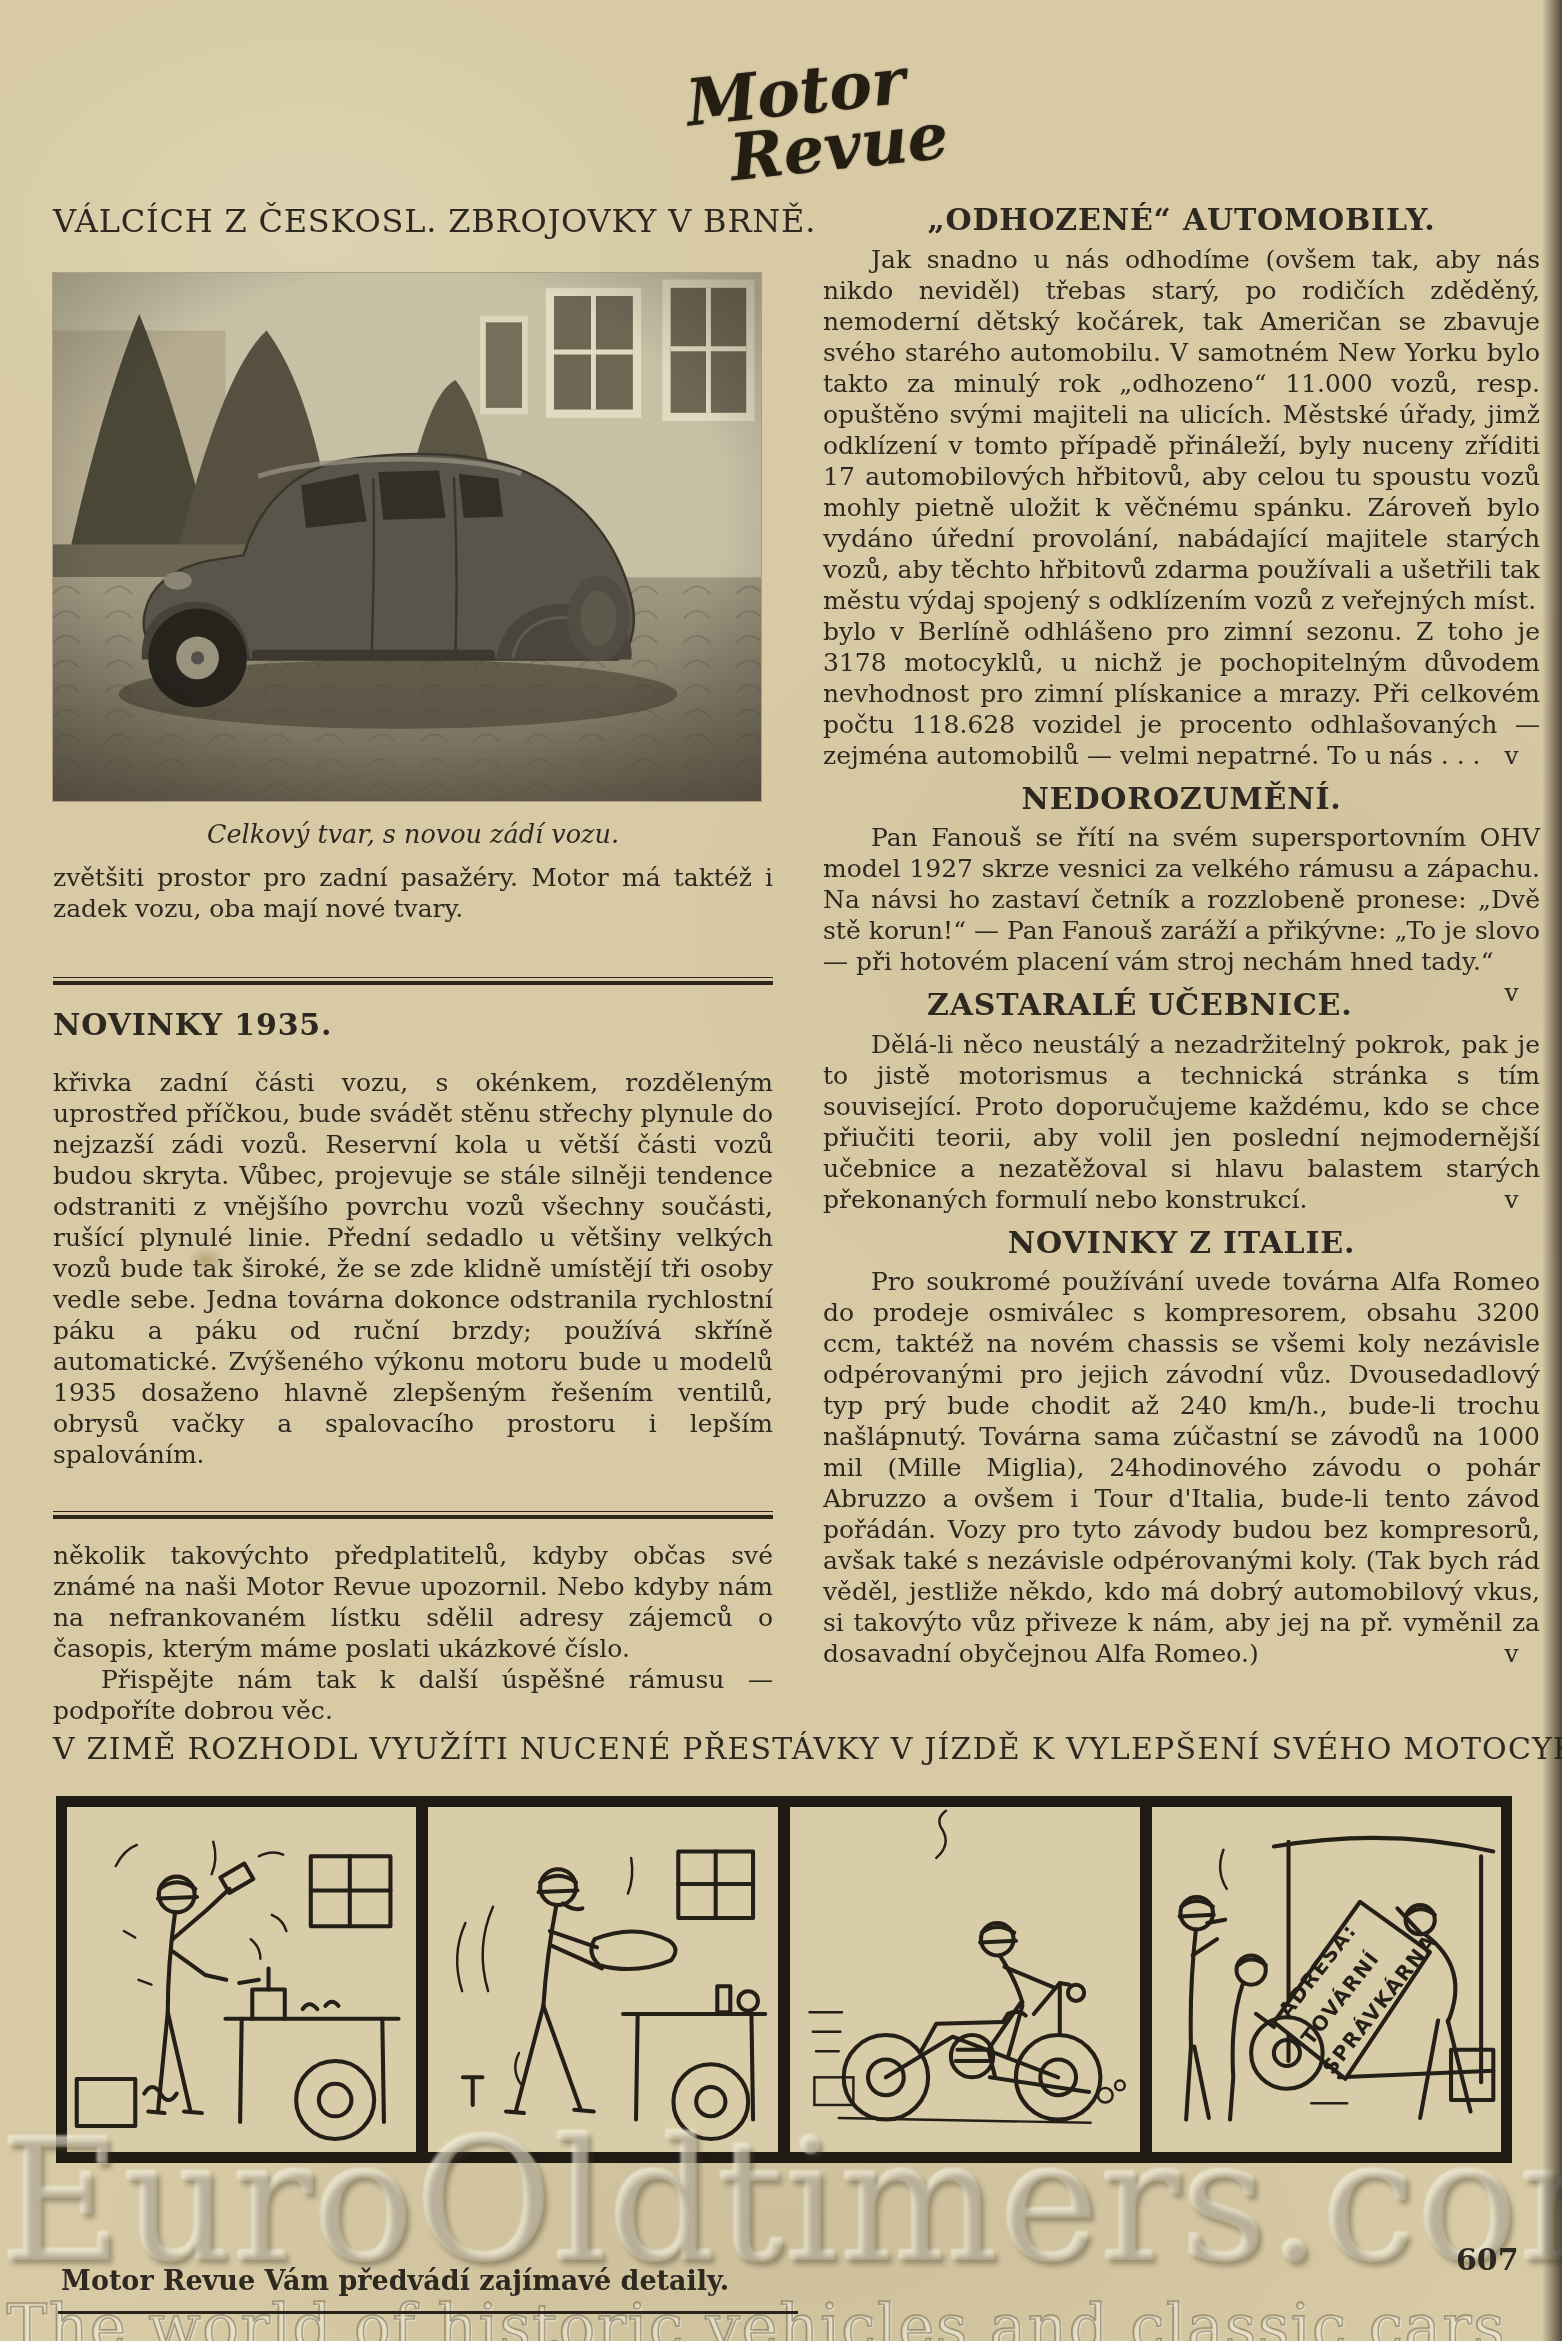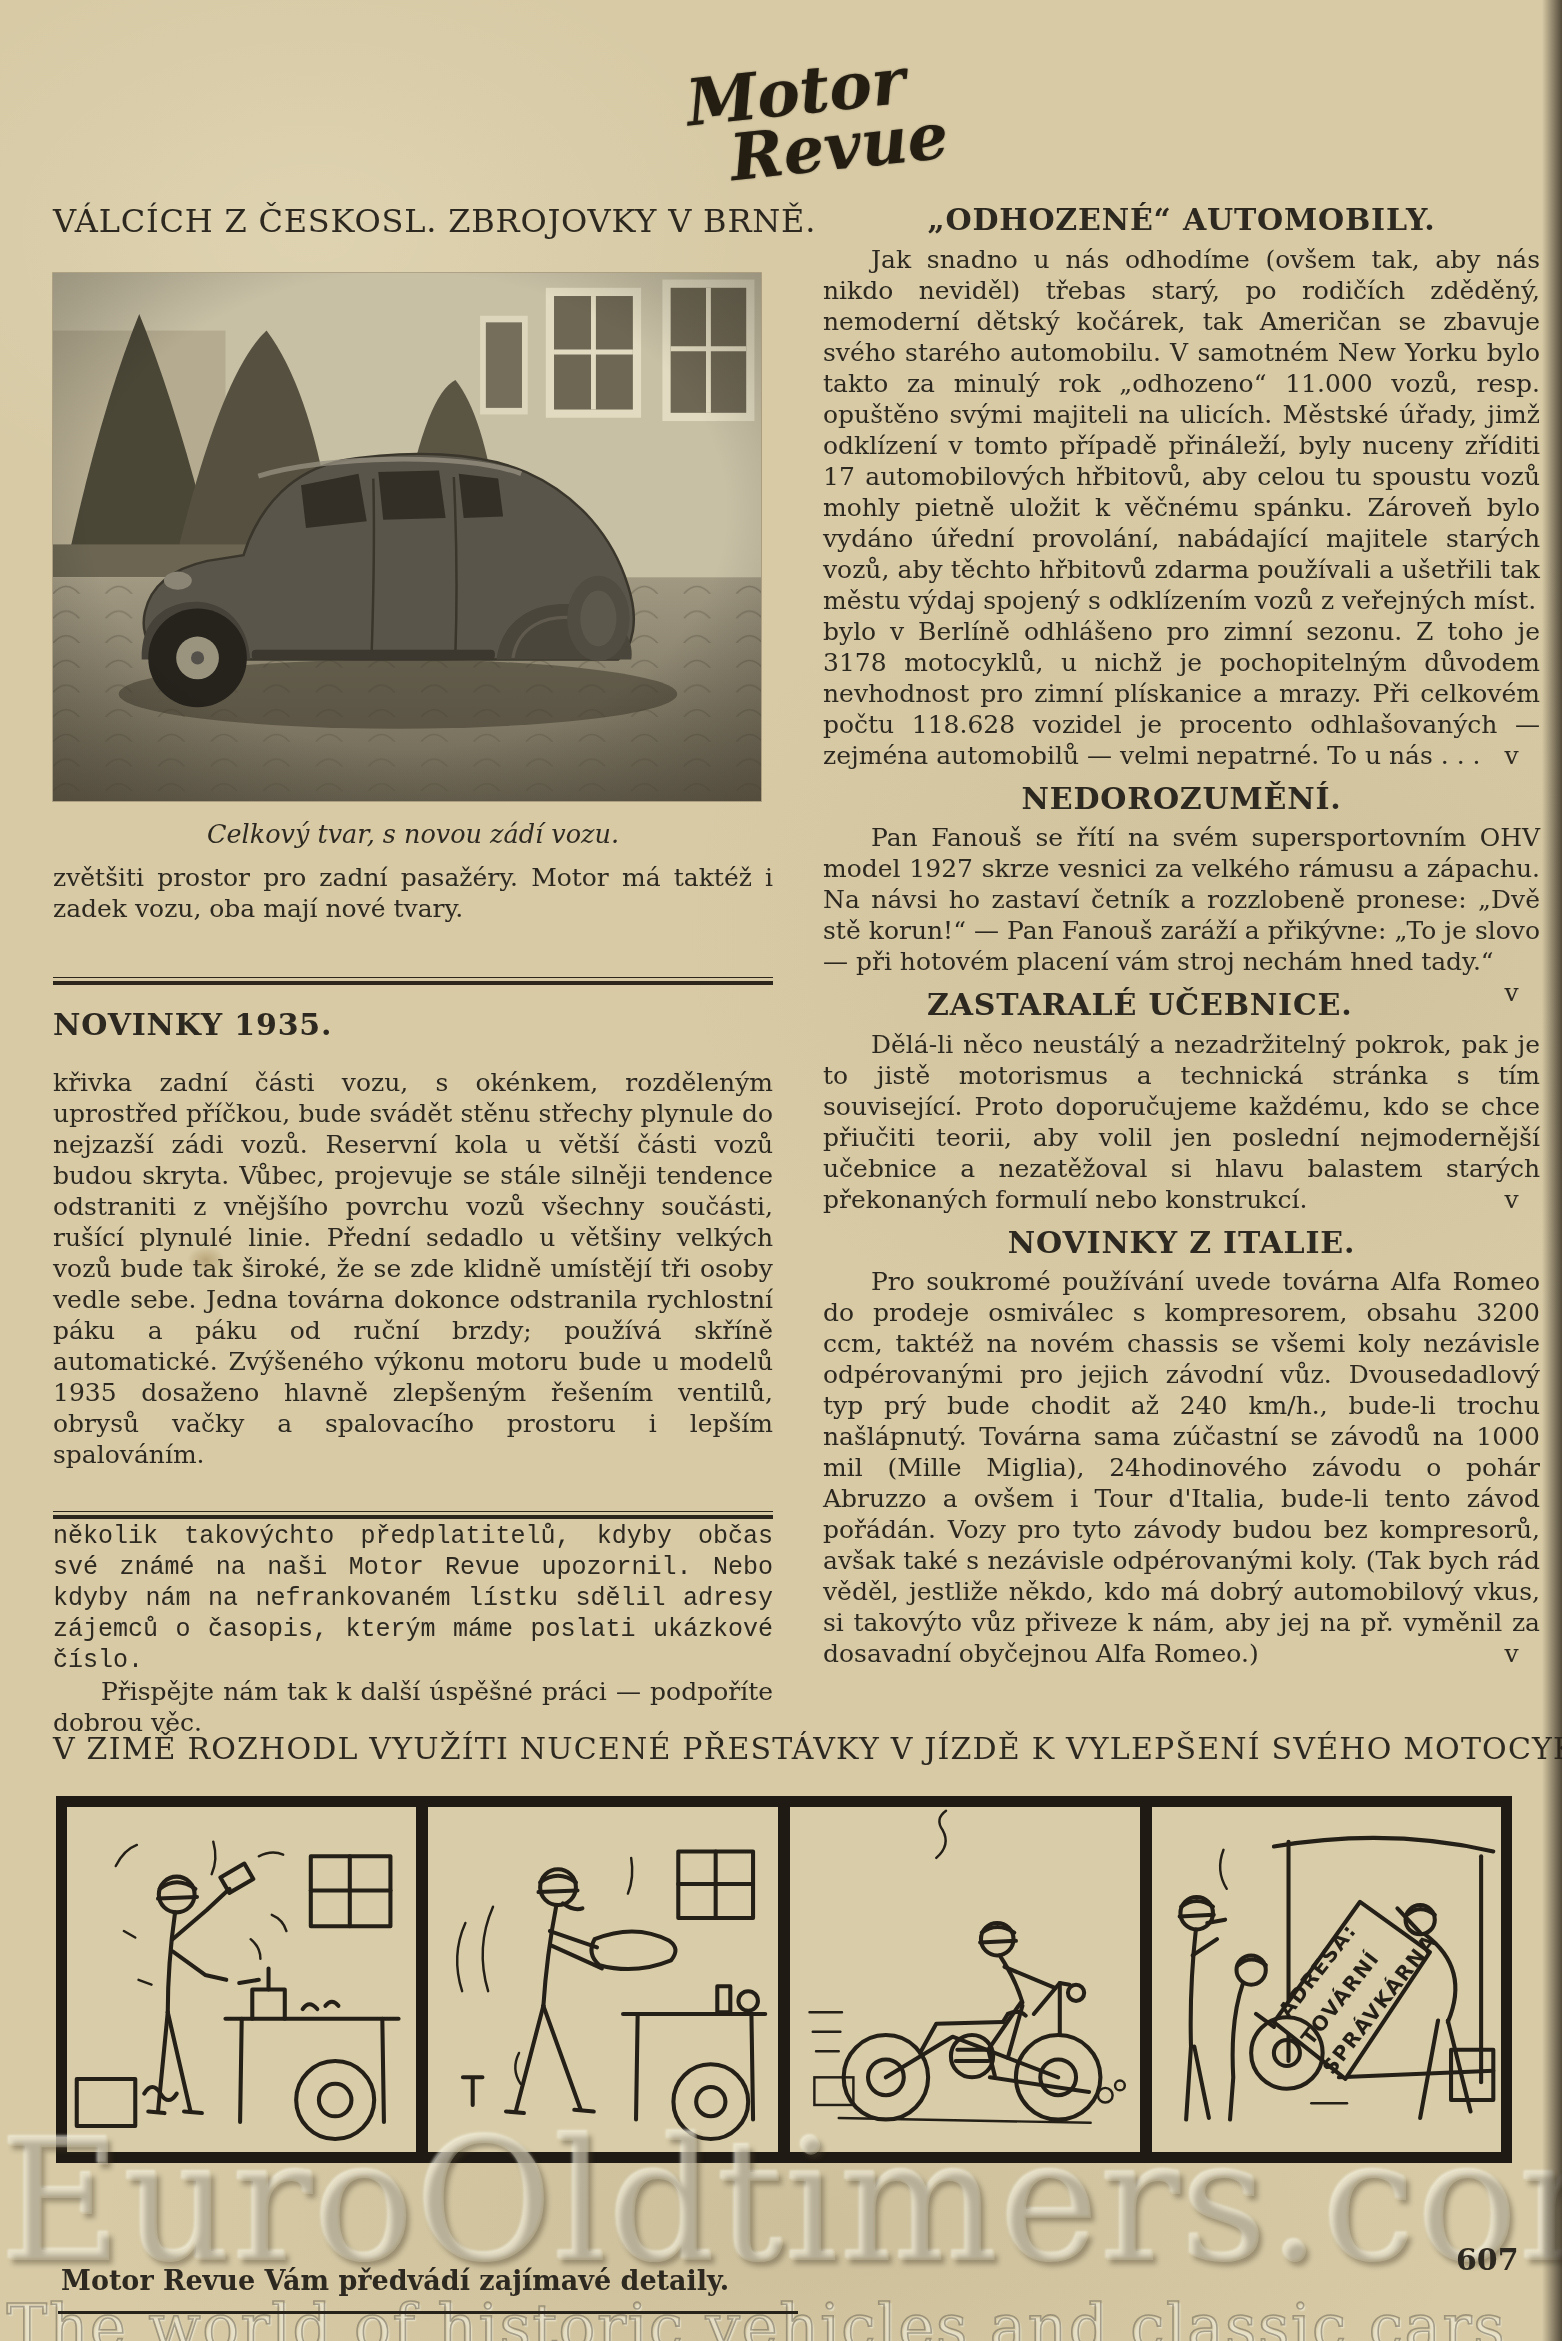--- a/index.html
+++ b/index.html
@@ -35,21 +35,21 @@
   .body{font-size:25px;line-height:31px;text-align:justify;}
   .it{}
   .ind{text-indent:48px;}
   .caption-para{margin-top:13px;}
   .rule{height:3.3px;border-top:1.6px solid #2c261c;border-bottom:4.1px solid #2c261c;}
   .rule.r1{margin-top:53px;}
   .rule.r2{margin-top:41px;}
   .sub-head{font-size:30px;margin-top:21.4px;letter-spacing:0.8px;}
   .novinky-body{margin-top:18px;}
   .ktere-head{margin-top:35px;font-size:30px;}
-  .ktere-body{margin-top:2px;font-family:Liberation Mono, monospace;}
+  .ktere-body{margin-top:21px;}
   .sec-title{text-align:center;font-size:30px;letter-spacing:0.8px;margin:10px 0 6.6px;}
   .sec-title.first{margin-top:0;}
   .sig{float:right;padding-right:21.4px;font-style:normal;}
 
   
   .strip-headline{position:absolute;left:53px;top:1731px;width:1471px;font-size:30px;
     letter-spacing:1.2px;white-space:nowrap;z-index:2;}
   .comic{position:absolute;left:56px;top:1796px;width:1456px;height:367px;background:#1f1a13;
     display:flex;gap:12.3px;padding:10.7px;box-sizing:border-box;z-index:2;}
   .panel{flex:1;background:#d9cda9;overflow:hidden;}
@@ -159,21 +159,21 @@
 
     <div class="photo-caption">Celkový tvar, s novou zádí vozu.</div>
     <p class="body it caption-para">zvětšiti prostor pro zadní pasažéry. Motor má taktéž i zadek vozu, oba mají nové tvary.</p>
 
     <div class="rule r1"></div>
     <h2 class="sub-head it">NOVINKY 1935.</h2>
     <p class="body it novinky-body">křivka zadní části vozu, s okénkem, rozděleným uprostřed příčkou, bude svádět stěnu střechy plynule do nejzazší zádi vozů. Reservní kola u větší části vozů budou skryta. Vůbec, projevuje se stále silněji tendence odstraniti z vnějšího povrchu vozů všechny součásti, rušící plynulé linie. Přední sedadlo u většiny velkých vozů bude tak široké, že se zde klidně umístějí tři osoby vedle sebe. Jedna továrna dokonce odstranila rychlostní páku a páku od ruční brzdy; používá skříně automatické. Zvýšeného výkonu motoru bude u modelů 1935 dosaženo hlavně zlepšeným řešením ventilů, obrysů vačky a spalovacího prostoru i lepším spalováním.</p>
 
     <div class="rule r2"></div>
     <p class="body ktere-body">několik takovýchto předplatitelů, kdyby občas své známé na naši Motor Revue upozornil. Nebo kdyby nám na nefrankovaném lístku sdělil adresy zájemců o časopis, kterým máme poslati ukázkové číslo.</p>
-    <p class="body ind">Přispějte nám tak k další úspěšné práci — podpoříte dobrou věc.</p>
+    <p class="body ind">Přispějte nám tak k další úspěšné rámusu — podpoříte dobrou věc.</p>
   </div>
 
   <div class="col-right">
     <h2 class="sec-title first">„ODHOZENÉ“ AUTOMOBILY.</h2>
     <p class="body ind"><span>Jak snadno u nás odhodíme (ovšem tak, aby nás nikdo neviděl) třebas starý, po rodičích zděděný, nemoderní dětský kočárek, tak Američan se zbavuje svého starého automobilu. V samotném New Yorku bylo takto za minulý rok „odhozeno“ 11.000 vozů, resp. opuštěno svými majiteli na ulicích. Městské úřady, jimž odklízení v tomto případě přináleží, byly nuceny zříditi 17 automobilových hřbitovů, aby celou tu spoustu vozů mohly pietně uložit k věčnému spánku. Zároveň bylo vydáno úřední provolání, nabádající majitele starých vozů, aby těchto hřbitovů zdarma používali a ušetřili tak městu výdaj spojený s odklízením vozů z veřejných míst.</span><span class="sig"></span></p>
 
     <p class="body"><span>bylo v Berlíně odhlášeno pro zimní sezonu. Z toho je 3178 motocyklů, u nichž je pochopitelným důvodem nevhodnost pro zimní plískanice a mrazy. Při celkovém počtu 118.628 vozidel je procento odhlašovaných — zejména automobilů — velmi nepatrné. To u nás . . .</span><span class="sig">v</span></p>
 
     <h2 class="sec-title">NEDOROZUMĚNÍ.</h2>
     <p class="body ind"><span>Pan Fanouš se řítí na svém supersportovním OHV model 1927 skrze vesnici za velkého rámusu a zápachu. Na návsi ho zastaví četník a rozzlobeně pronese: „Dvě stě korun!“ — Pan Fanouš zaráží a přikývne: „To je slovo — při hotovém placení vám stroj nechám hned tady.“</span><span class="sig">v</span></p>

